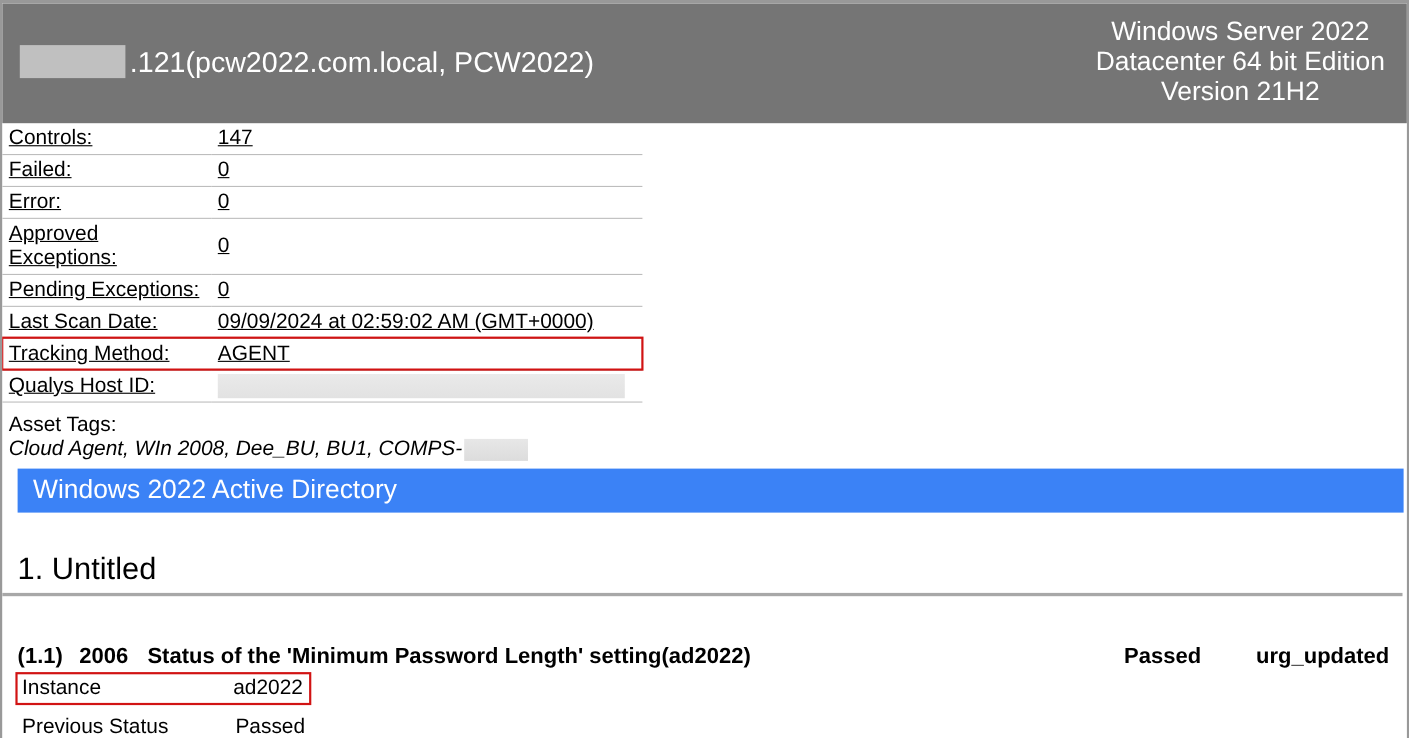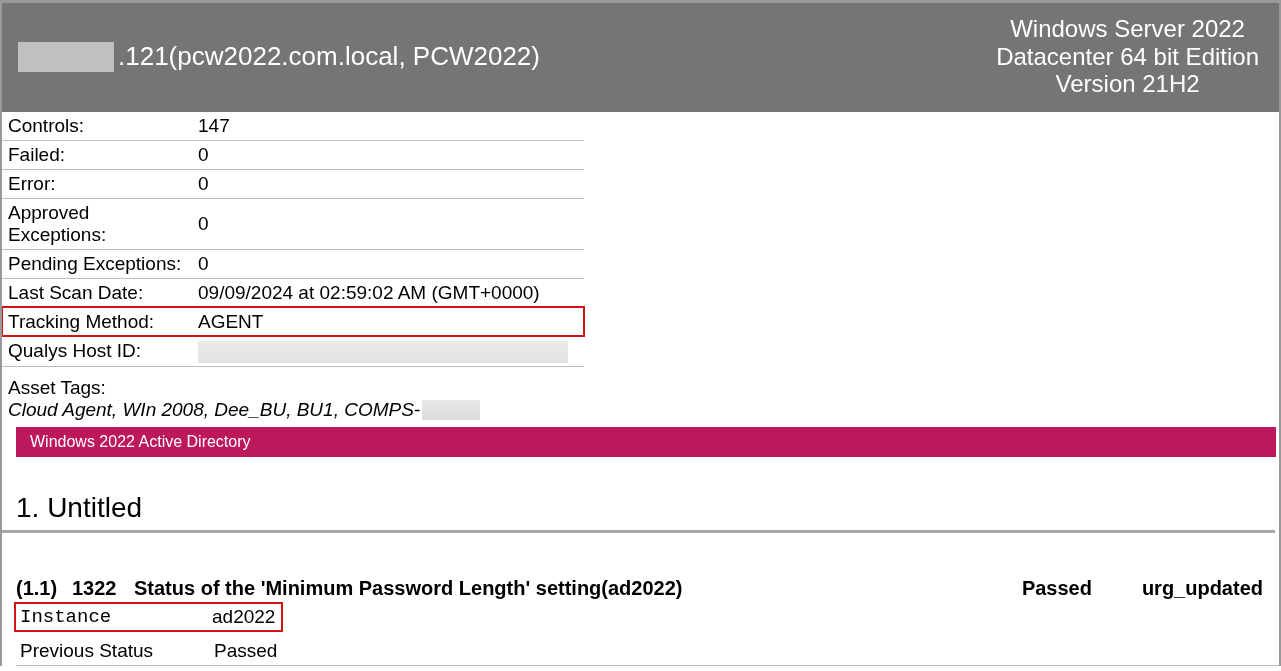--- a/index.html
+++ b/index.html
@@ -20,40 +20,41 @@
     display: flex;
     justify-content: space-between;
     align-items: center;
     padding: 12px 20px 14px 16px;
     min-height: 80px;
   }
   .host-title {
     font-size: 26px;
     font-weight: 400;
     display: flex;
-    align-items: flex-end;
+    align-items: flex-start;
     gap: 0;
   }
   .redacted-ip {
     display: inline-block;
     width: 96px;
     height: 30px;
     background: #c0c0c0;
     margin-right: 4px;
     vertical-align: middle;
   }
   .os-info {
     text-align: center;
     font-size: 24px;
     line-height: 1.15;
   }
   .summary-table {
     width: 582px;
     border-collapse: collapse;
     margin: 0;
+    text-decoration: underline;
   }
   .summary-table tr { border-bottom: 1px solid #bdbdbd; }
   .summary-table td {
     padding: 3px 4px 3px 6px;
     vertical-align: middle;
     font-size: 19px;
   }
   .summary-table td:first-child { width: 190px; }
   .highlight-red {
     outline: 2px solid #d11313;
@@ -70,23 +71,23 @@
     padding: 10px 6px 6px 6px;
     font-size: 19px;
   }
   .tags-line { display:flex; align-items:center; flex-wrap:wrap;font-style:italic; }
   .tag-redact {
     display:inline-block; width:58px; height:20px;
     background: linear-gradient(#e7e7e7,#dcdcdc);
     margin-left:2px;
   }
   .section-bar {
-    background: #be185d;
+    background: #3b82f6;
     color: #fff;
-    font-size: 16px;
+    font-size: 24px;
     padding: 6px 14px;
     margin: 0 3px 0 14px;
   }
   .section-sub {
     font-size: 28px;
     padding: 28px 0 6px 14px;
     border-bottom: 3px solid #a8a8a8;
     margin: 7px 4px 0 0;
   }
   .control-block { padding: 44px 0 0 14px; }
@@ -114,21 +115,21 @@
   }
   .detail-table td:first-child { width: 194px; }
   .instance-box {
     border: 2px solid #d11313;
     display: inline-block;
     padding: 0;
     margin-left: -2px;
   }
   .instance-box table { border-collapse: collapse; }
   .instance-box td { border: none !important; padding: 2px 6px 2px 4px; font-size:19px;}
-  .instance-box td:first-child { width: 192px; font-family: Liberation Mono, monospace; }
+  .instance-box td:first-child { width: 192px; }
   .outer-detail tr:first-child td { border-top: none; }
 </style>
 </head>
 <body>
 
 <div class="header-bar">
   <div class="host-title">
     <span class="redacted-ip"></span>
     <span>.121</span>
     <span> (pcw2022.com.local, PCW2022)</span>
@@ -185,21 +186,21 @@
   </div>
 </div>
 
 <div class="section-bar">Windows 2022 Active Directory</div>
 
 <div class="section-sub">1. Untitled</div>
 
 <div class="control-block">
   <div class="control-title-row">
     <span class="ct-num">(1.1)</span>
-    <span class="ct-id">1322</span>
+    <span class="ct-id">2006</span>
     <span class="ct-text">Status of the 'Minimum Password Length' setting(ad2022)</span>
     <span class="ct-spacer"></span>
     <span class="ct-status">Passed</span>
     <span class="ct-urg">urg_updated</span>
   </div>
 
   
   <div class="instance-box">
     <table>
       <tbody>

